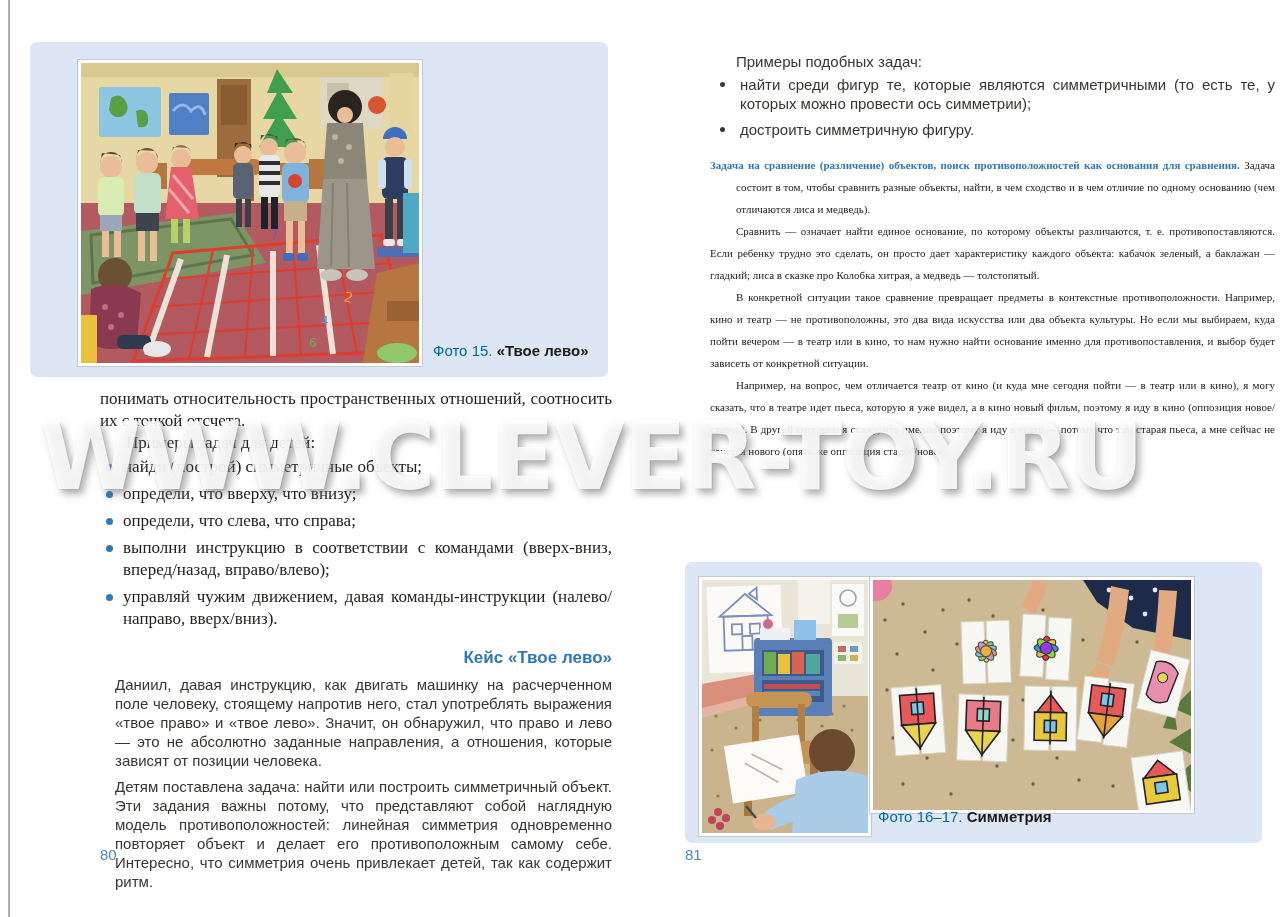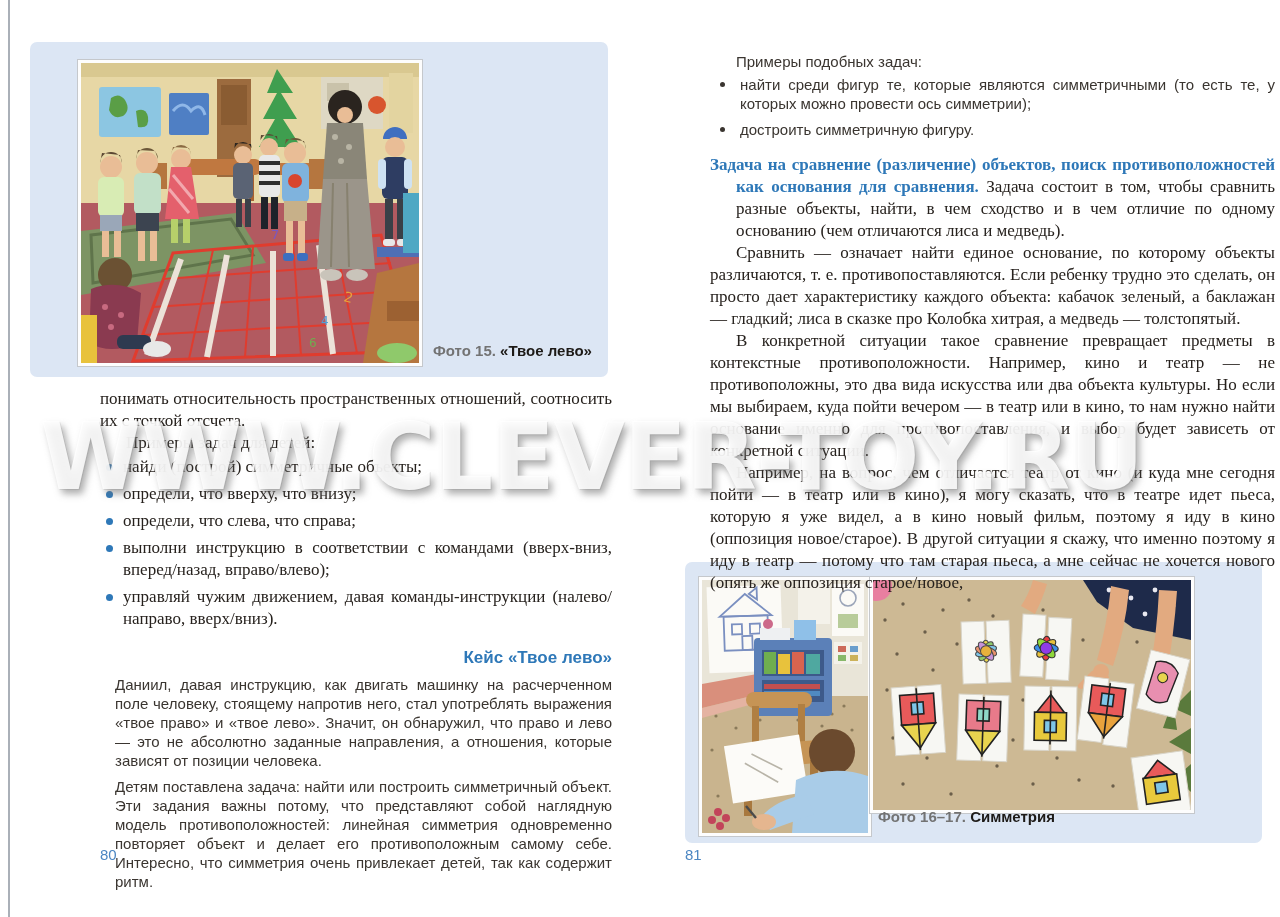--- a/index.html
+++ b/index.html
@@ -27,21 +27,21 @@
   }
   .photo svg { display:block; }
   .photo-15 { left:48px;  top:18px; }
   .photo-16 { left:14px;  top:15px; }
   .photo-17 { left:185px; top:15px; }
   .caption {
     position:absolute;
     font-family:"Liberation Sans", sans-serif;
     font-size:15px; color:#26211d; white-space:nowrap;
   }
-  .caption .cap-label { color:#737373; font-weight:bold; }
+  .caption .cap-label { color:#0369a1; font-weight:normal; }
   .caption .cap-title { font-weight:bold; color:#1d1a17; }
   .caption-15 { left:403px; top:300px; }
   .caption-17 { left:193px; top:246px; }
 
   
   .left-text {
     position:absolute; left:100px; top:388px; width:512px; z-index:3;
     font-size:17px; line-height:22px; color:#26211d; text-align:justify;
   }
   .right-text {
@@ -80,21 +80,21 @@
   .case-subtitle {
     font-family:"Liberation Sans", sans-serif; color:#74aad4;
     font-size:16px; line-height:19px; margin:1px 0 0 -15px; text-align:left;
   }
   .case-body {
     font-family:"Liberation Sans", sans-serif; font-size:15px; line-height:19px;
     color:#3a3530; margin:7px 0 0 15px; text-align:justify;
   }
 
   
-  .serif-block { font-size:17px; line-height:22px; text-align:justify; margin-top:15px; }
+  .serif-block { font-size:11px; line-height:22px; text-align:justify; margin-top:15px; }
   .lead-para { padding-left:26px; text-indent:-26px; }
   .lead-bold { font-weight:bold; color:#2e78b8; }
 
   .pagenum {
     position:absolute; font-family:"Liberation Sans", sans-serif;
     font-size:15px; color:#4b86c2; z-index:3;
   }
   .pagenum-left  { left:100px; top:846px; width:486px; }
   .pagenum-right { left:685px; top:846px; width:550px; }
 

